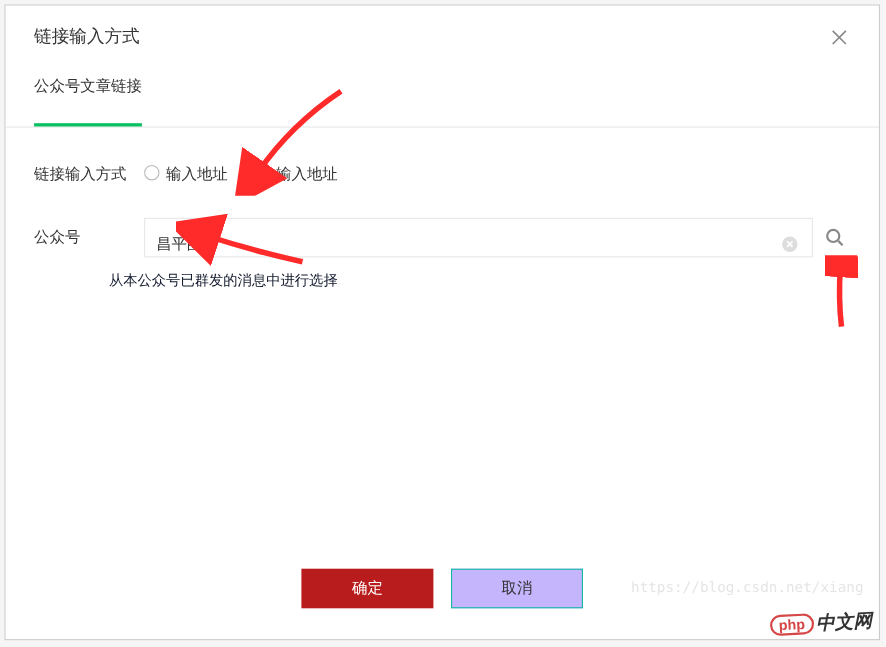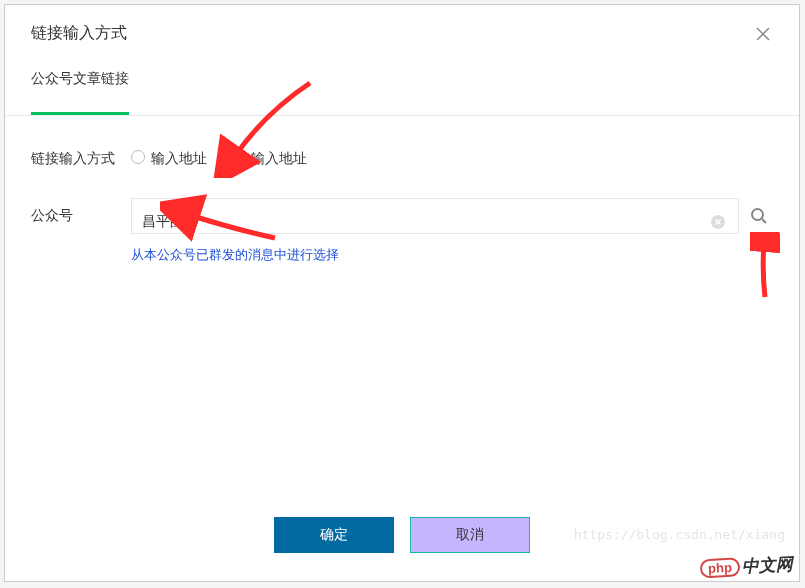--- a/index.html
+++ b/index.html
@@ -57,31 +57,31 @@
     }
     .input-field {
       flex:1; border:none; outline:none; font-size:14px; color:#333; font-family:inherit;
     }
     .clear-icon {
       width:16px;height:16px;color:#bbb;cursor:pointer;margin-right:4px;
     }
     .search-icon {
       width:20px;height:20px;color:#888;cursor:pointer;margin-left:10px;flex:none;
     }
-    .link-below { margin-left:100px; margin-top:-18px; font-size:13px; color:#1d4ed8; cursor:pointer; }
+    .link-below { margin-left:68px; margin-top:-18px; font-size:13px; color:#0f172a; cursor:pointer; }
     .footer {
       margin-top:auto;
       padding: 18px 0 28px 0;
       display:flex; justify-content:center; gap:16px;
     }
     .btn {
       width:120px; height:36px; font-size:14px;
       display:flex; align-items:center; justify-content:center; cursor:pointer;
     }
-    .btn-primary { background:#0369a1; color:#fff; }
+    .btn-primary { background:#b91c1c; color:#fff; }
     .btn-secondary { background:#c4b5fd; border:1px solid #14b8a6; color:#333; }
     .watermark {
       position:absolute; right:20px; bottom:46px;
       color:#e5e5e5; font-size:13px; font-family:monospace;
     }
     .brand-badge {
       position:absolute; right:12px; bottom:10px;
       display:flex; align-items:center; gap:2px;
       transform: rotate(-3deg);
     }

